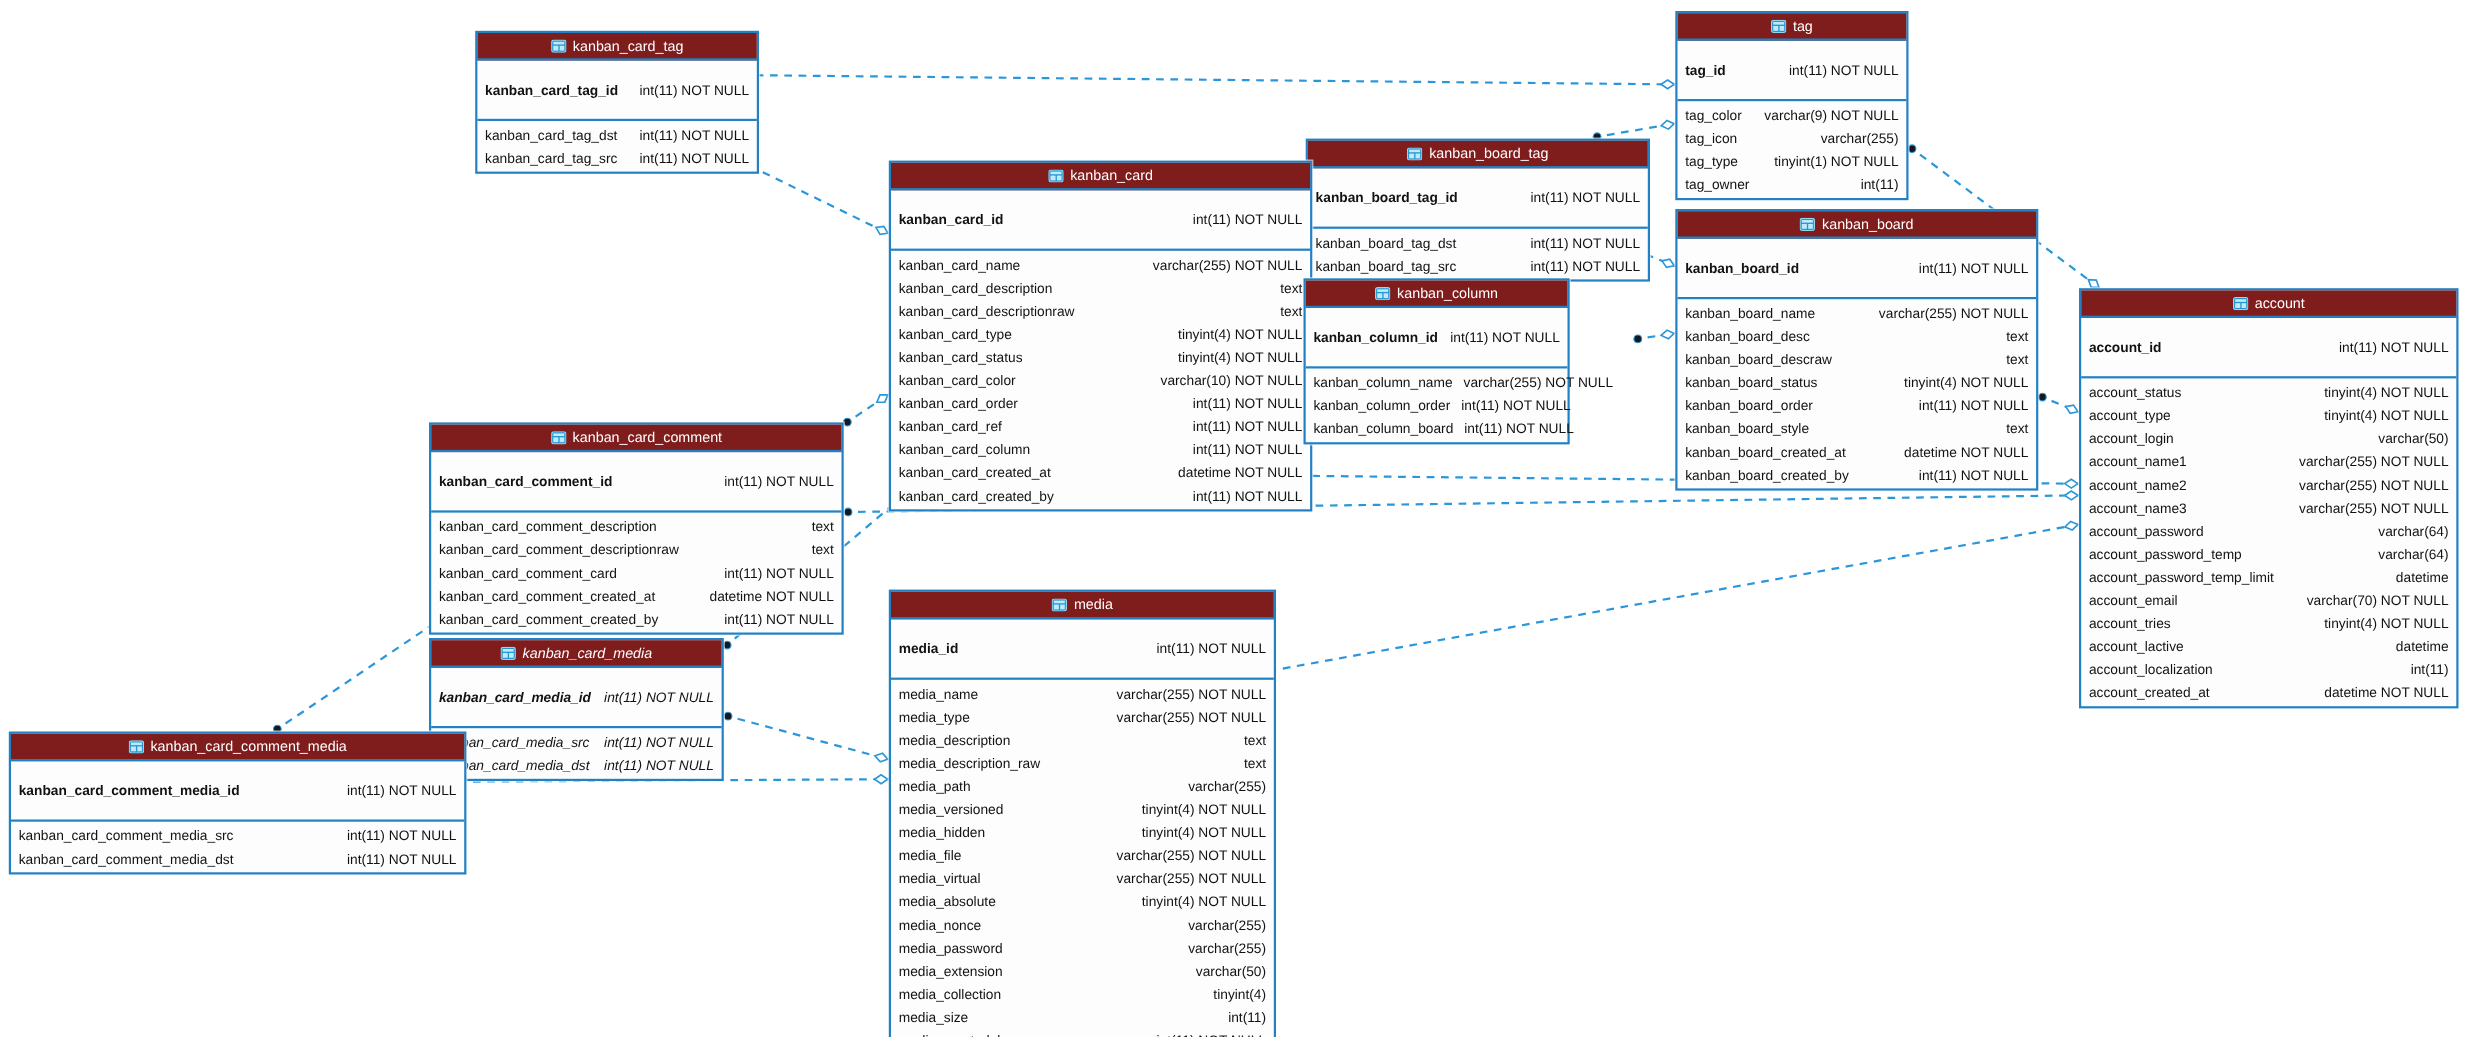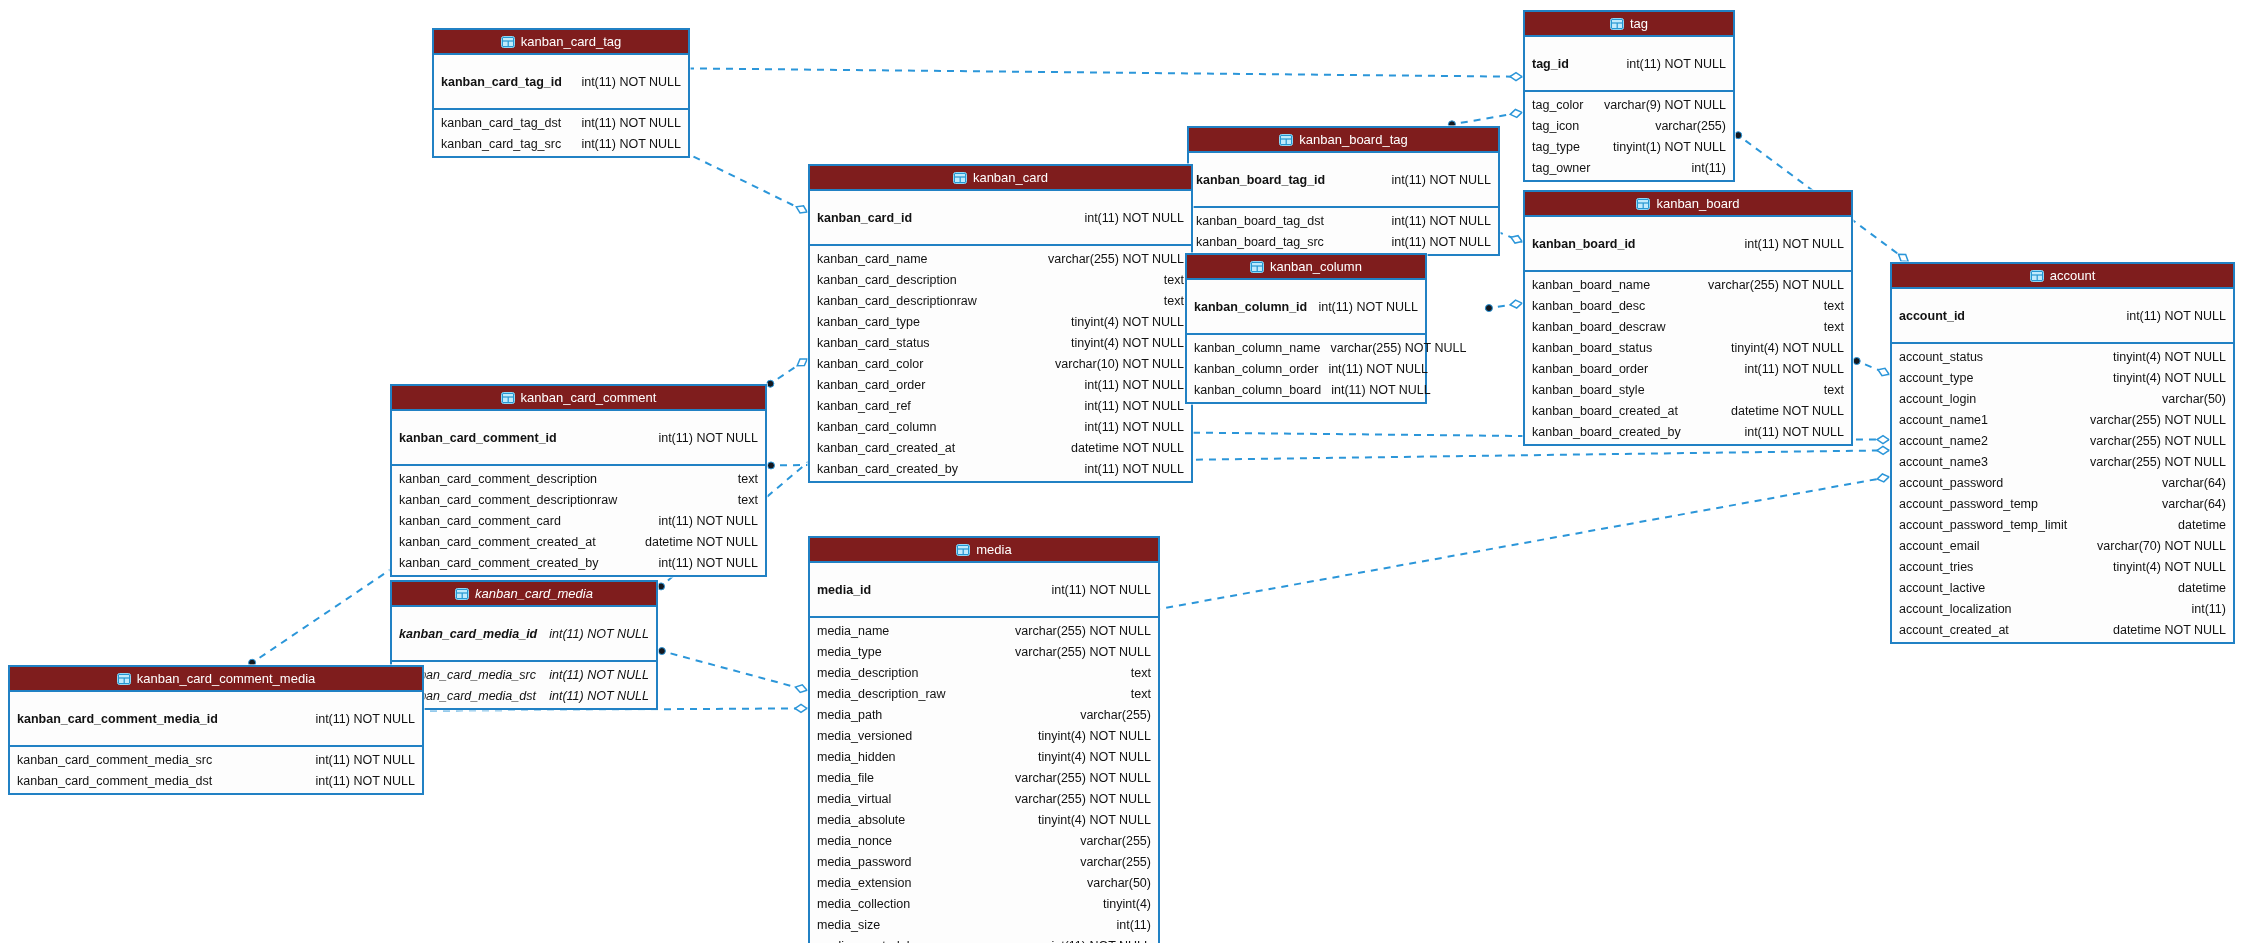--- a/index.html
+++ b/index.html
@@ -205,21 +205,21 @@
         <div class="row">
     <span class="fname">kanban_board_tag_dst</span>
     <span class="ftype">int(11) NOT NULL</span>
   </div>
         <div class="row">
     <span class="fname">kanban_board_tag_src</span>
     <span class="ftype">int(11) NOT NULL</span>
   </div>
       </div>
   </div>
-    <div class="tbl" style="left: 808px; top: 164px; width: 385px;">
+    <div class="tbl" style="left: 808px; top: 146px; width: 385px;">
     <div class="tbl-h">
       <span class="tbl-icon">
         <svg width="14" height="12" viewBox="0 0 14 12" aria-hidden="true">
           <rect x="0.5" y="0.5" width="13" height="11" rx="2" fill="#2596d1" stroke="#8ed7f5" stroke-width="1"></rect>
           <rect x="2" y="2" width="10" height="2.4" fill="#bfeafc"></rect>
           <rect x="2" y="5.6" width="4.6" height="4.4" fill="#bfeafc"></rect>
           <rect x="7.8" y="5.6" width="4.2" height="4.4" fill="#bfeafc"></rect>
         </svg>
       </span>
       <span class="tbl-title">kanban_card</span>

